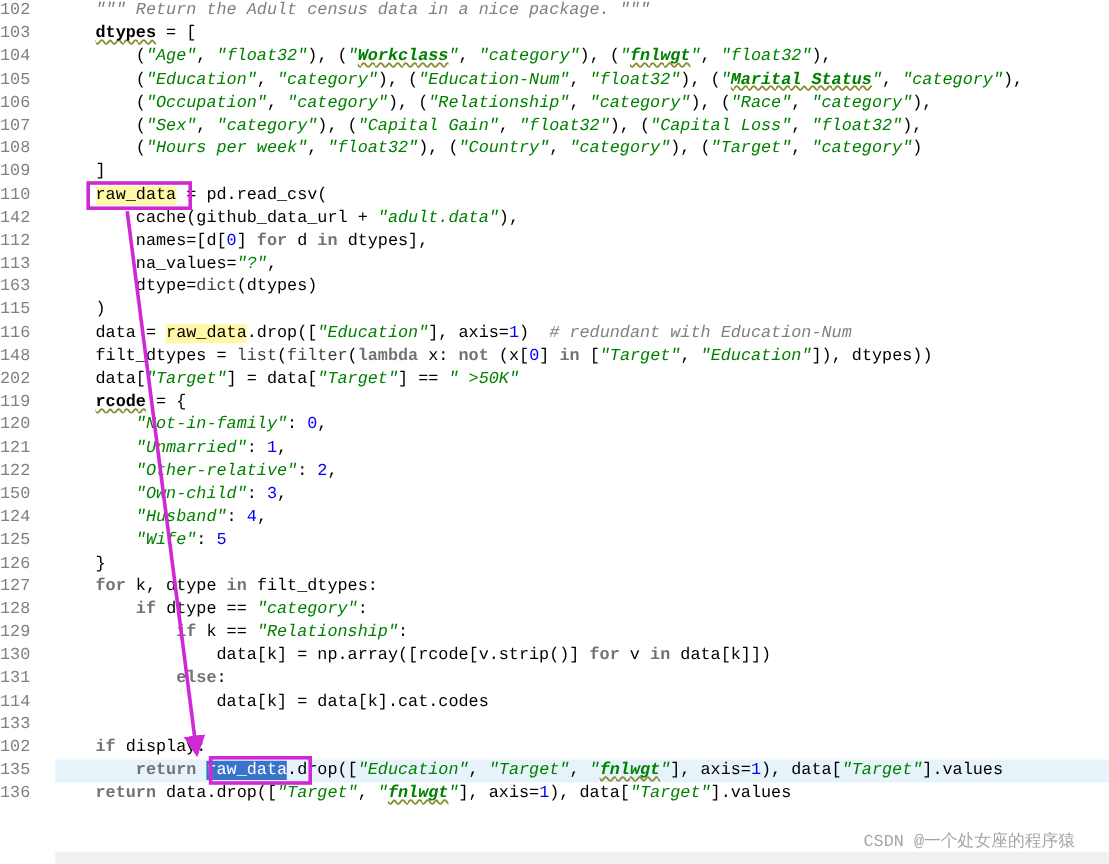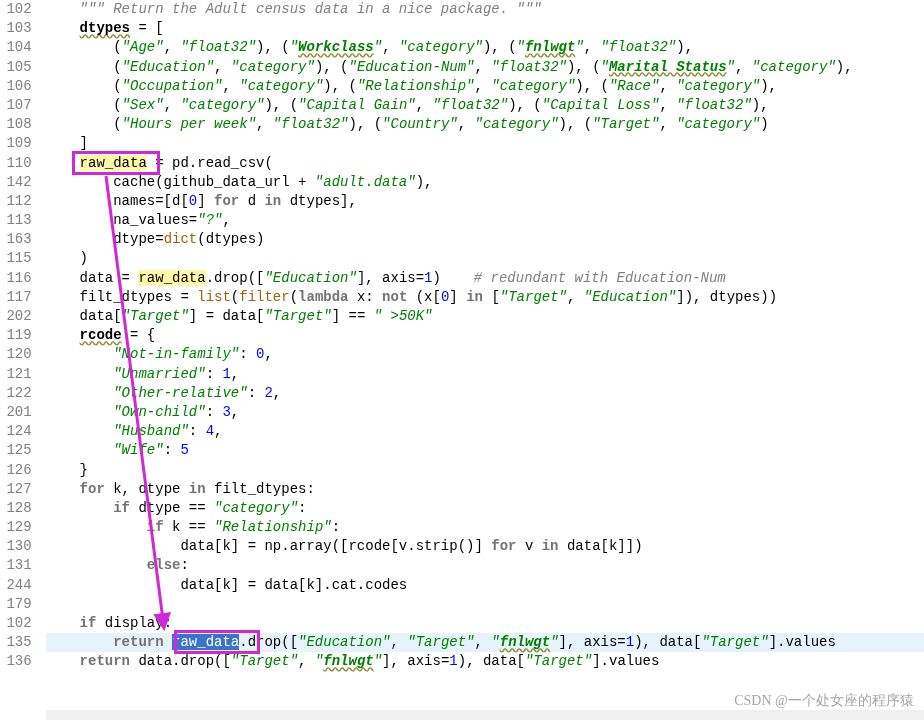--- a/index.html
+++ b/index.html
@@ -12,21 +12,21 @@
     overflow: hidden;
     position: relative;
   }
   .editor {
     display: flex;
     height: 100%;
   }
   .gutter {
     background: #ffffff;
     color: #808080;
-    text-align: center;
+    text-align: left;
     padding-right: 8px;
     user-select: none;
     flex-shrink: 0;
     width: 46px;
     font-size: 14px;
   }
   .gutter div {
     height: 19.2px;
     line-height: 19.2px;
   }
@@ -38,39 +38,39 @@
     height: 19.2px;
     line-height: 19.2px;
   }
   .line.current {
     background: #e6f3fb;
   }
   .str { color: #008000; font-style: italic; }
   .docstr { color: #808080; font-style: italic; }
   .num { color: #0000ff; }
   .kw { color: #737373; font-weight: bold; }
-  .builtin { color: #a16207; }
-  .cmt { color: #808080; font-style: italic; margin-left: 16px; }
+  .builtin { color: #404040; }
+  .cmt { color: #808080; font-style: italic; }
   .spellwav { text-decoration: underline wavy #8b8b30; text-decoration-skip-ink: none; font-weight: bold; }
   .hl-yellow { background: #fff8a8; }
   .hl-selected { background: #3874c9; color: #ffffff; }
   .magenta-box {
     border: 3px solid #d128d6;
     position: absolute;
   }
   .magenta-arrow {
     position: absolute;
     pointer-events: none;
   }
   .watermark {
     position: absolute;
-    right: 10px;
+    right: 28px;
     bottom: 10px;
     color: rgba(90,90,90,0.55);
-    font-family: Liberation Serif, serif;
+    font-family: Liberation Mono, monospace;
     font-size: 14px;
   }
   .scrollbar-h {
     position: absolute;
     bottom: 0;
     left: 46px;
     right: 0;
     height: 10px;
     background: #f0f0f0;
   }
@@ -88,37 +88,37 @@
       <div>107</div>
       <div>108</div>
       <div>109</div>
       <div>110</div>
       <div>142</div>
       <div>112</div>
       <div>113</div>
       <div>163</div>
       <div>115</div>
       <div>116</div>
-      <div>117</div>
+      <div>148</div>
       <div>202</div>
       <div>119</div>
       <div>120</div>
       <div>121</div>
       <div>122</div>
-      <div>201</div>
+      <div>150</div>
       <div>124</div>
       <div>125</div>
       <div>126</div>
       <div>127</div>
       <div>128</div>
       <div>129</div>
       <div>130</div>
       <div>131</div>
-      <div>244</div>
-      <div>179</div>
+      <div>114</div>
+      <div>133</div>
       <div>102</div>
       <div>135</div>
       <div>136</div>
     </div>
   <div class="code" id="code"><div class="line">    <span class="docstr">""" Return the Adult census data in a nice package. """</span></div><div class="line">    <span class="spellwav">dtypes</span> = [</div><div class="line">        (<span class="str">"Age"</span>, <span class="str">"float32"</span>), (<span class="str">"<span class="spellwav">Workclass</span>"</span>, <span class="str">"category"</span>), (<span class="str">"<span class="spellwav">fnlwgt</span>"</span>, <span class="str">"float32"</span>),</div><div class="line">        (<span class="str">"Education"</span>, <span class="str">"category"</span>), (<span class="str">"Education-Num"</span>, <span class="str">"float32"</span>), (<span class="str">"<span class="spellwav">Marital Status</span>"</span>, <span class="str">"category"</span>),</div><div class="line">        (<span class="str">"Occupation"</span>, <span class="str">"category"</span>), (<span class="str">"Relationship"</span>, <span class="str">"category"</span>), (<span class="str">"Race"</span>, <span class="str">"category"</span>),</div><div class="line">        (<span class="str">"Sex"</span>, <span class="str">"category"</span>), (<span class="str">"Capital Gain"</span>, <span class="str">"float32"</span>), (<span class="str">"Capital Loss"</span>, <span class="str">"float32"</span>),</div><div class="line">        (<span class="str">"Hours per week"</span>, <span class="str">"float32"</span>), (<span class="str">"Country"</span>, <span class="str">"category"</span>), (<span class="str">"Target"</span>, <span class="str">"category"</span>)</div><div class="line">    ]</div><div class="line">    <span class="hl-yellow">raw_data</span> = pd.read_csv(</div><div class="line">        cache(github_data_url + <span class="str">"adult.data"</span>),</div><div class="line">        names=[d[<span class="num">0</span>] <span class="kw">for </span>d <span class="kw">in </span>dtypes],</div><div class="line">        na_values=<span class="str">"?"</span>,</div><div class="line">        dtype=<span class="builtin">dict</span>(dtypes)</div><div class="line">    )</div><div class="line">    data = <span class="hl-yellow">raw_data</span>.drop([<span class="str">"Education"</span>], axis=<span class="num">1</span>)  <span class="cmt"># redundant with Education-Num</span></div><div class="line">    filt_dtypes = <span class="builtin">list</span>(<span class="builtin">filter</span>(<span class="kw">lambda </span>x: <span class="kw">not </span>(x[<span class="num">0</span>] <span class="kw">in </span>[<span class="str">"Target"</span>, <span class="str">"Education"</span>]), dtypes))</div><div class="line">    data[<span class="str">"Target"</span>] = data[<span class="str">"Target"</span>] == <span class="str">" &gt;50K"</span></div><div class="line">    <span class="spellwav">rcode</span> = {</div><div class="line">        <span class="str">"Not-in-family"</span>: <span class="num">0</span>,</div><div class="line">        <span class="str">"Unmarried"</span>: <span class="num">1</span>,</div><div class="line">        <span class="str">"Other-relative"</span>: <span class="num">2</span>,</div><div class="line">        <span class="str">"Own-child"</span>: <span class="num">3</span>,</div><div class="line">        <span class="str">"Husband"</span>: <span class="num">4</span>,</div><div class="line">        <span class="str">"Wife"</span>: <span class="num">5</span></div><div class="line">    }</div><div class="line">    <span class="kw">for </span>k, dtype <span class="kw">in </span>filt_dtypes:</div><div class="line">        <span class="kw">if </span>dtype == <span class="str">"category"</span>:</div><div class="line">            <span class="kw">if </span>k == <span class="str">"Relationship"</span>:</div><div class="line">                data[k] = np.array([rcode[v.strip()] <span class="kw">for </span>v <span class="kw">in </span>data[k]])</div><div class="line">            <span class="kw">else</span>:</div><div class="line">                data[k] = data[k].cat.codes</div><div class="line">&nbsp;</div><div class="line">    <span class="kw">if </span>display:</div><div class="line current">        <span class="kw">return </span><span class="hl-selected">raw_data</span>.drop([<span class="str">"Education"</span>, <span class="str">"Target"</span>, <span class="str">"<span class="spellwav">fnlwgt</span>"</span>], axis=<span class="num">1</span>), data[<span class="str">"Target"</span>].values</div><div class="line">    <span class="kw">return </span>data.drop([<span class="str">"Target"</span>, <span class="str">"<span class="spellwav">fnlwgt</span>"</span>], axis=<span class="num">1</span>), data[<span class="str">"Target"</span>].values</div></div>
 </div>
 
 <div class="magenta-box" style="left:72px; top:151px; width:88px; height:24px;"></div>
 
 <div class="magenta-box" style="left:174px; top:630px; width:86px; height:24px;"></div>

